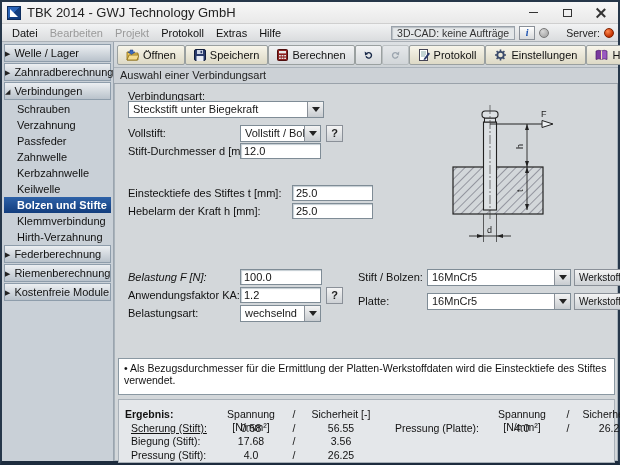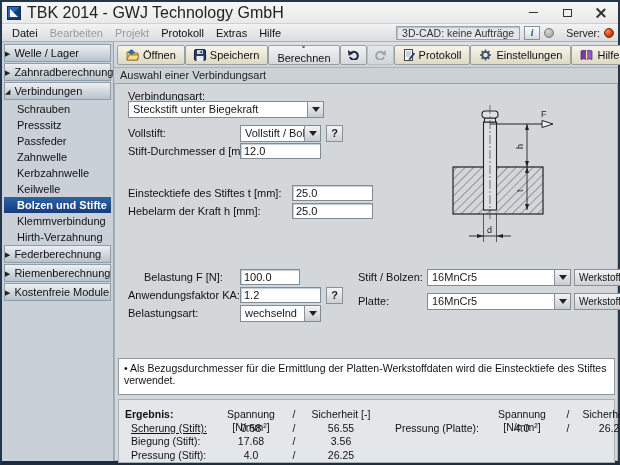--- a/index.html
+++ b/index.html
@@ -8,21 +8,21 @@
 
   .window { width:620px; height:465px; background:#d3d7da;
             border:2px solid #26374a; border-bottom:4px solid #1d2c3e; display:flex; flex-direction:column; }
 
   
   .titlebar { height:22px; background:linear-gradient(#f7f7f7,#e9e9e9); display:flex; align-items:center;
               border-bottom:1px solid #cfcfcf; padding-left:5px; flex:0 0 22px; }
   .app-icon { width:14px; height:14px; background:linear-gradient(135deg,#2a64b8 50%,#123d7d 50%); border:1px solid #0d2d5e;
               position:relative; margin-right:6px; }
   .app-icon::after { content:""; position:absolute; left:2px; bottom:2px; border-left:8px solid #fff; border-top:8px solid transparent; }
-  .title-text { font-size:16px; color:#222; }
+  .title-text { font-size:13px; color:#222; }
   .win-controls { margin-left:auto; display:flex; height:100%; }
   .win-btn { width:34px; height:100%; display:flex; align-items:center; justify-content:center; }
   .glyph-min { width:9px; height:1px; background:#333; display:block; }
   .glyph-max { width:9px; height:8px; border:1px solid #333; display:block; }
   .glyph-close { position:relative; width:10px; height:10px; display:block; }
   .glyph-close::before,.glyph-close::after { content:""; position:absolute; left:4px; top:-1px; width:1.5px; height:12px; background:#333; }
   .glyph-close::before { transform:rotate(45deg); } .glyph-close::after { transform:rotate(-45deg); }
 
   
   .menubar { height:18px; flex:0 0 18px; background:linear-gradient(#f2f3f4,#dadcde); display:flex; align-items:center;
@@ -30,40 +30,40 @@
   .menu-item { padding:1px 6px; color:#111; }
   .menu-item.disabled { color:#9a9a9a; }
   .menu-right { margin-left:auto; display:flex; align-items:center; gap:4px; }
   .cad-box { border:1px solid #9aa2aa; background:#e4e7e9; box-shadow:inset 1px 1px 1px #b8bec4; padding:0 5px; height:14px;
              line-height:13px; font-size:10.5px; color:#333; }
   .i-btn { width:16px; height:14px; background:linear-gradient(#ffffff,#d8dadc); border:1px solid #8a9098; font-weight:bold;
            font-style:italic; color:#1a50b0; font-size:10px; text-align:center; line-height:12px; font-family:"Liberation Serif",serif; }
   .led { width:10px; height:10px; border-radius:50%; border:1px solid #777; }
   .led-grey { background:radial-gradient(circle at 35% 30%, #d8d8d8, #9a9a9a); }
   .led-red { background:radial-gradient(circle at 35% 30%, #ff8a50, #c23000 70%); border-color:#802000; }
-  .server-label { font-size:10.5px; color:#222; margin-left:8px; }
+  .server-label { font-size:10.5px; color:#222; margin-left:13px; }
 
   
   .content { flex:1; display:flex; min-height:0; }
   .sidebar { width:112px; flex:0 0 112px; background:#c9d0d7; border-right:1px solid #9aa4ae; padding:2px 2px; overflow:hidden; }
   .main { flex:1; display:flex; flex-direction:column; min-width:0; }
 
   
   .group-header { height:18px; margin-bottom:1px; background:linear-gradient(#eceff2,#b9c2cb); border:1px solid #8e9dab;
                   display:flex; align-items:center; padding-left:0; gap:4px; font-size:11px; color:#111; cursor:default; }
   .tri { font-size:7px; color:#222; line-height:1; }
   .sub-item { height:16px; line-height:16px; padding-left:13px; font-size:11px; color:#111; white-space:nowrap; overflow:hidden; }
   .sub-item.selected { background:linear-gradient(#2e62a8,#123d7d); color:#fff; font-weight:bold; }
 
   
   .toolbar { height:26px; flex:0 0 26px; background:linear-gradient(#dde1e4,#cdd2d6); display:flex; align-items:center;
              padding:0 3px; border-bottom:1px solid #aab2ba; }
   .tb-btn { height:20px; display:flex; align-items:center; gap:4px; padding:0 8px; font-size:11px; color:#111;
             background:linear-gradient(#f7f5ea,#ddd9c6); border:1px solid #9aa0a0; border-radius:2px; cursor:default; }
-  .tb-btn.grey { background:linear-gradient(#f2f3f4,#d6d9dc);flex-direction:column; }
+  .tb-btn.grey { background:linear-gradient(#f2f3f4,#d6d9dc); }
   .tb-btn.disabled { opacity:.45; }
   .tb-btn svg { display:block; }
   .sp1 { width:42px; } .sp2 { width:9px; } .sp3 { width:2px; } .sp4 { width:13px; }
 
   
   .section-header { height:16px; flex:0 0 16px; background:#ccd1d6; border-bottom:1px solid #9aa2aa;
                     padding-left:6px; line-height:15px; font-size:11px; color:#222; }
   .body { flex:1; position:relative; background:#d3d7da; border:1px solid #a8b2ba; border-top:none; }
 
   .flabel { position:absolute; height:16px; line-height:16px; font-size:11px; color:#111; white-space:nowrap;text-align:center; }
@@ -139,21 +139,21 @@
       </div>
       <div class="group-header">
         <span class="tri">▶</span>
         <span>Zahnradberechnung</span>
       </div>
       <div class="group-header">
         <span class="tri">◢</span>
         <span>Verbindungen</span>
       </div>
       <div class="sub-item">Schrauben</div>
-      <div class="sub-item">Presssitz</div>
+      <div class="sub-item">Verzahnung</div>
       <div class="sub-item">Passfeder</div>
       <div class="sub-item">Zahnwelle</div>
       <div class="sub-item">Kerbzahnwelle</div>
       <div class="sub-item">Keilwelle</div>
       <div class="sub-item selected">Bolzen und Stifte</div>
       <div class="sub-item">Klemmverbindung</div>
       <div class="sub-item">Hirth-Verzahnung</div>
       <div class="group-header">
         <span class="tri">▶</span>
         <span>Federberechnung</span>
@@ -283,22 +283,22 @@
 
         <span class="flabel" style="left:13px; top:59px;">Stift-Durchmesser d [mm]:</span>
         <input class="field" style="left: 125px; top: 59px; width: 81px;" value="12.0">
 
         <span class="flabel" style="left:13px; top:101px;">Einstecktiefe des Stiftes t [mm]:</span>
         <input class="field" style="left: 177px; top: 101px; width: 81px;" value="25.0">
 
         <span class="flabel" style="left:13px; top:119px;">Hebelarm der Kraft h [mm]:</span>
         <input class="field" style="left: 177px; top: 119px; width: 81px;" value="25.0">
 
-        <span class="flabel" style="left:29px; top:185px;">Belastung F [N]:</span>
-        <input class="field" style="left: 125px; top: 185px; width: 60px;" value="100.0">
+        <span class="flabel" style="left:13px; top:185px;font-style:italic;">Belastung F [N]:</span>
+        <input class="field" style="left: 125px; top: 185px; width: 82px;" value="100.0">
 
         <span class="flabel" style="left:13px; top:203px;">Anwendungsfaktor KA:</span>
         <input class="field" style="left: 125px; top: 203px; width: 81px;" value="1.2">
         <button class="q-btn" style="left:211px; top:203px;">?</button>
 
         <span class="flabel" style="left:13px; top:221px;">Belastungsart:</span>
         <div class="dropdown" style="left:125px; top:221px; width:81px;">
           <span class="dd-value">wechselnd</span>
           <span class="dd-btn">
               <span class="dd-arrow"></span>

